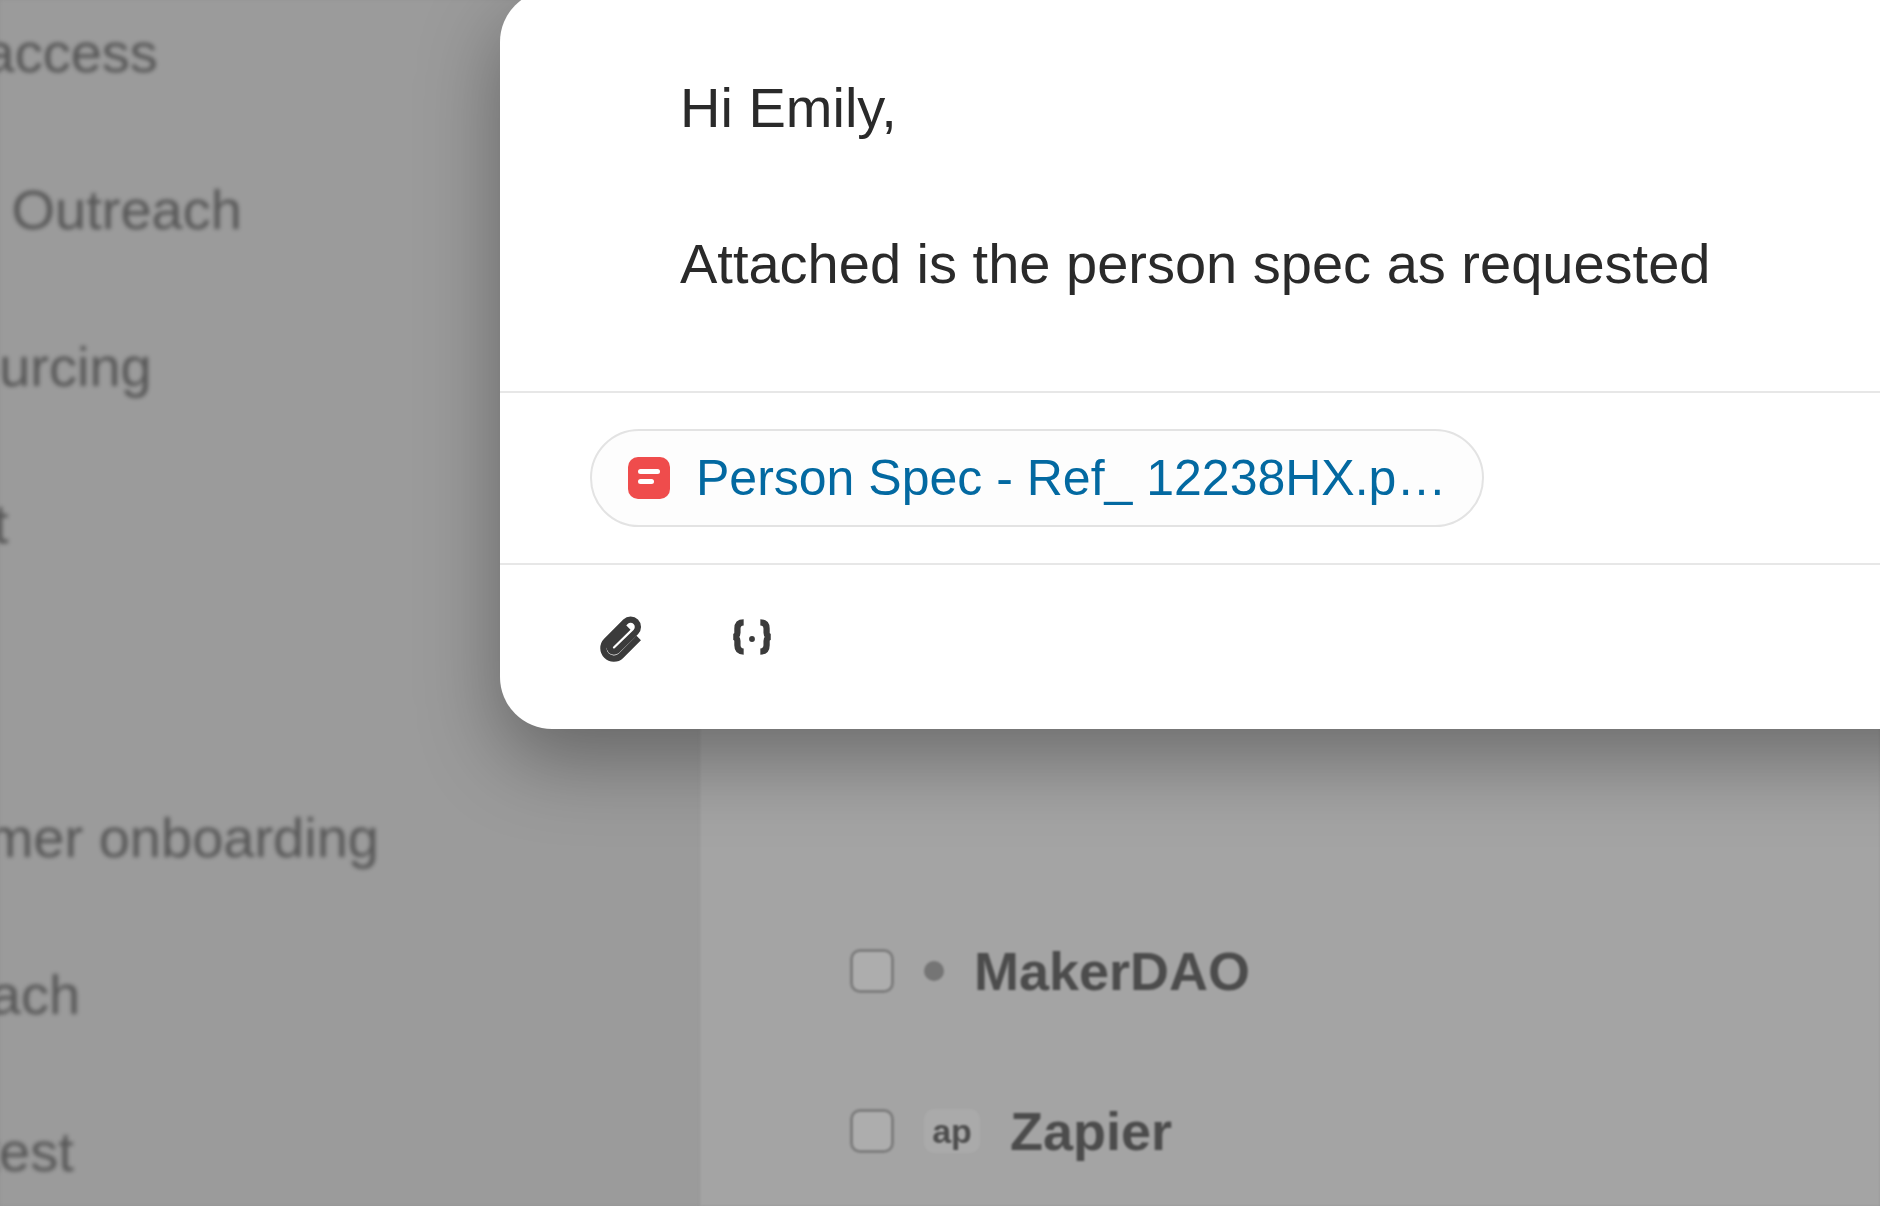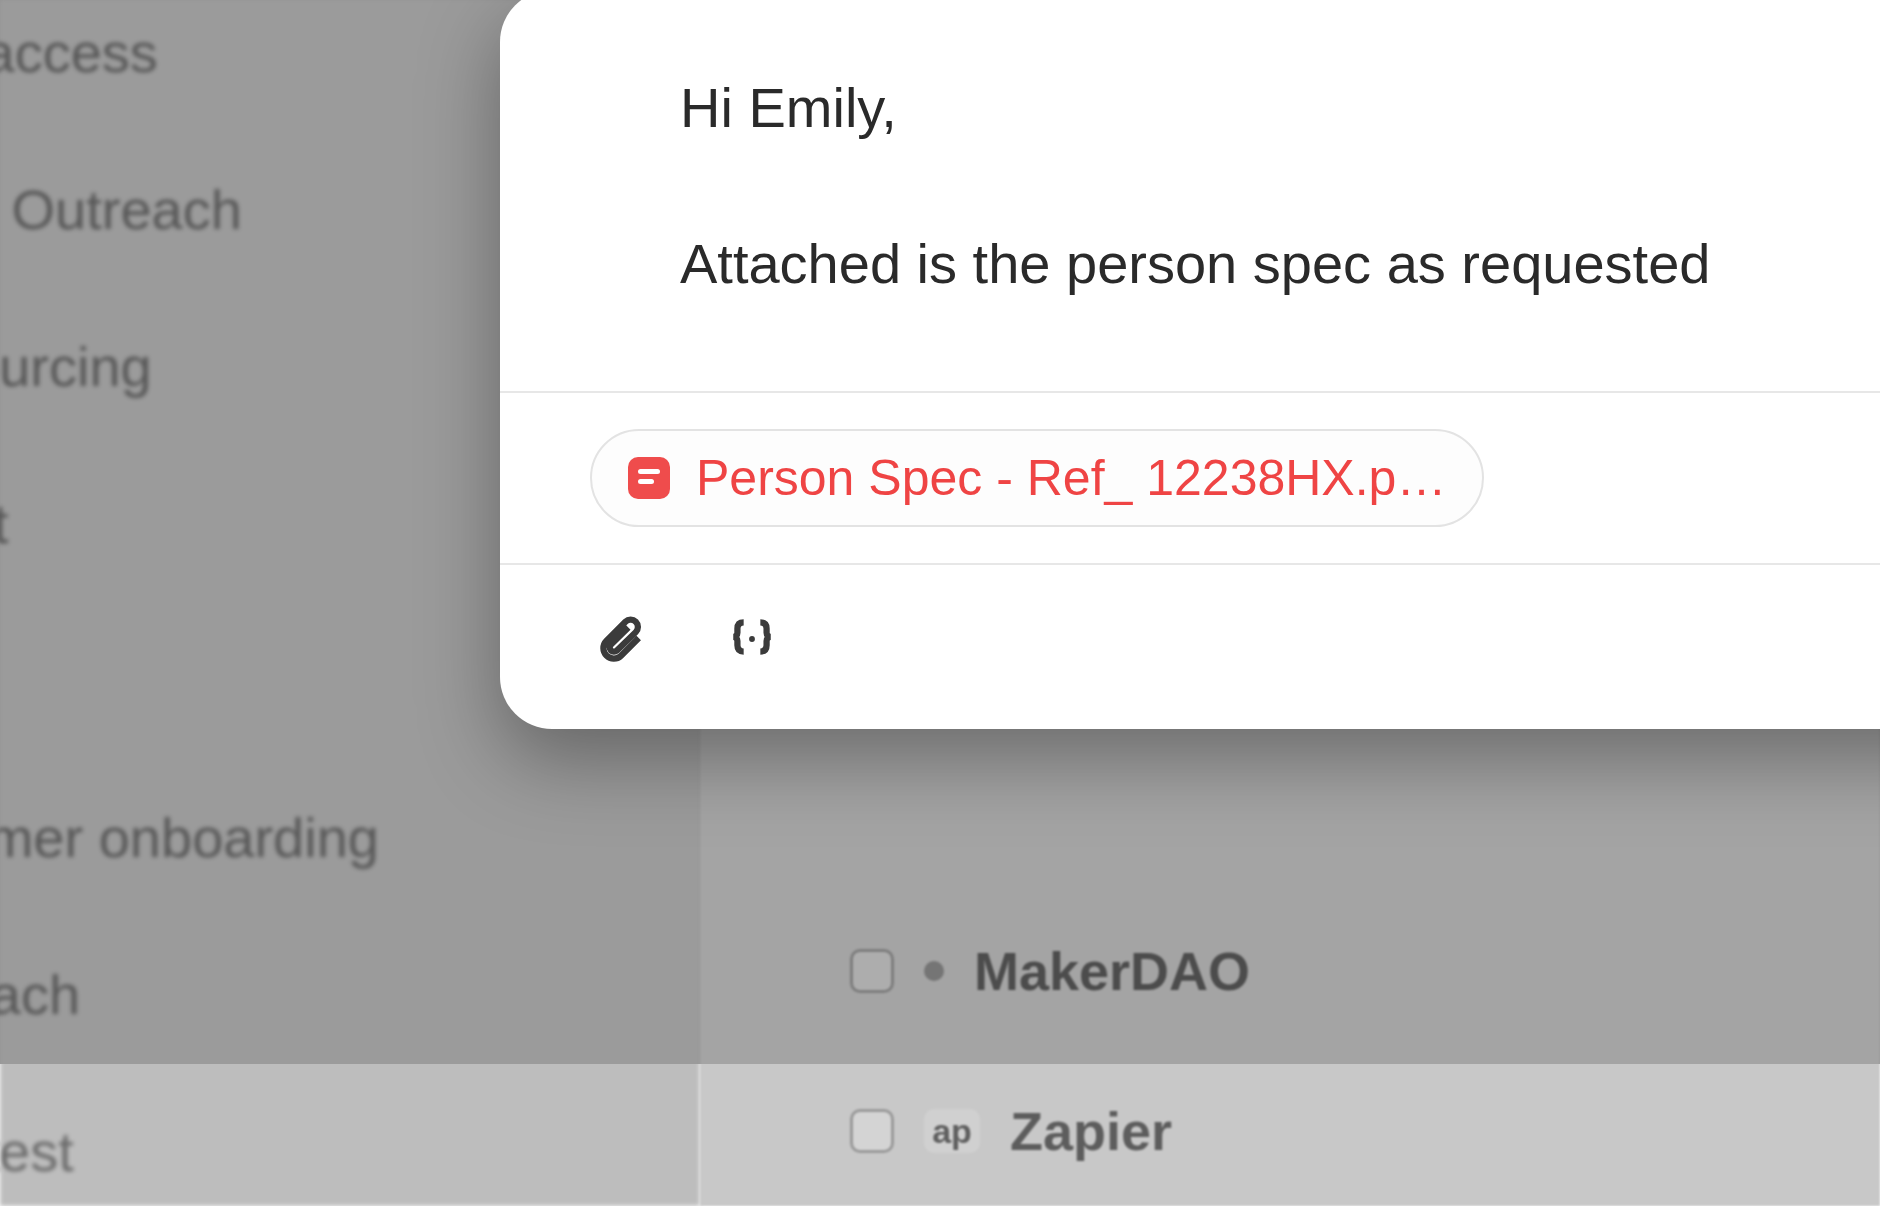--- a/index.html
+++ b/index.html
@@ -1,17 +1,17 @@
 <!DOCTYPE html>
 <html><head>
 <meta charset="utf-8">
 <style>
   * { box-sizing: border-box; margin: 0; padding: 0; }
   html, body { width: 1880px; height: 1206px; overflow: hidden; font-family: -apple-system, BlinkMacSystemFont, "Segoe UI", Helvetica, Arial, sans-serif; }
-  .root { position: relative; width: 1880px; height: 1064px; background: #b6b6b6; }
+  .root { position: relative; width: 1880px; height: 1206px; background: #b6b6b6; }
 
   
   .sidebar-bg {
     position: absolute;
     left: 0; top: 0; width: 700px; height: 1206px;
     background: #bdbdbd;
     filter: blur(2px);
   }
   .sidebar-items {
     position: absolute;
@@ -84,21 +84,21 @@
   .compose .attach-row {
     padding: 36px 90px 36px 90px;
   }
   .attachment-chip {
     display: inline-flex; align-items: center;
     gap: 26px;
     padding: 18px 36px;
     border: 2px solid #e3e3e3;
     border-radius: 52px;
     font-size: 50px;
-    color: #ef4444;
+    color: #0369a1;
     background: #fdfdfd;
     max-width: 1060px;
   }
   .attachment-chip .doc-icon {
     width: 42px; height: 42px;
     border-radius: 10px;
     background: #ef4c4c;
     position: relative;
     flex-shrink: 0;
   }

